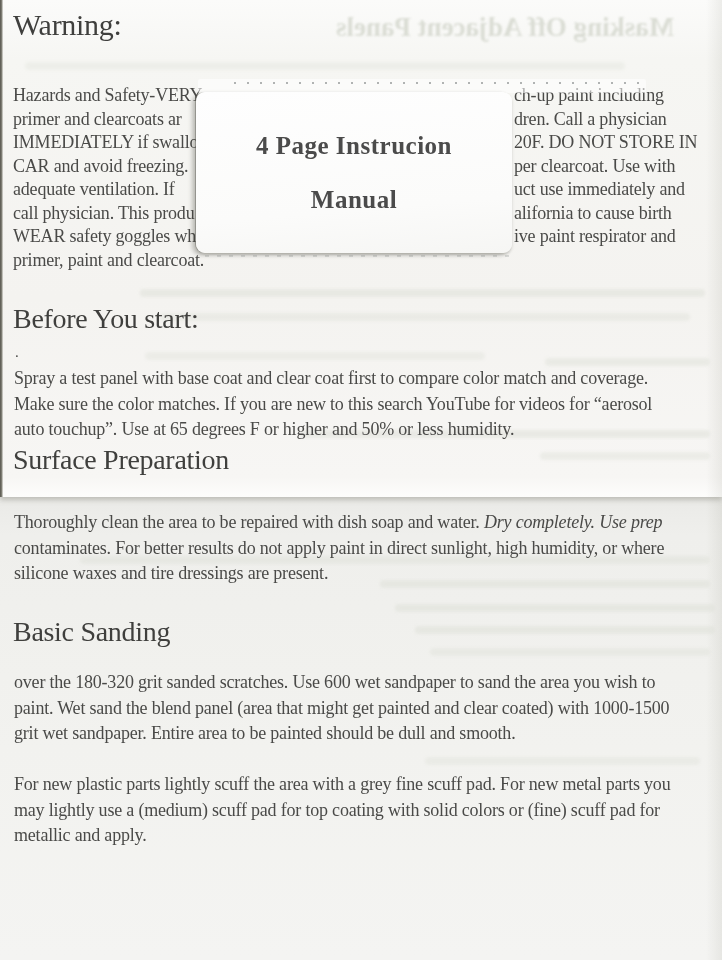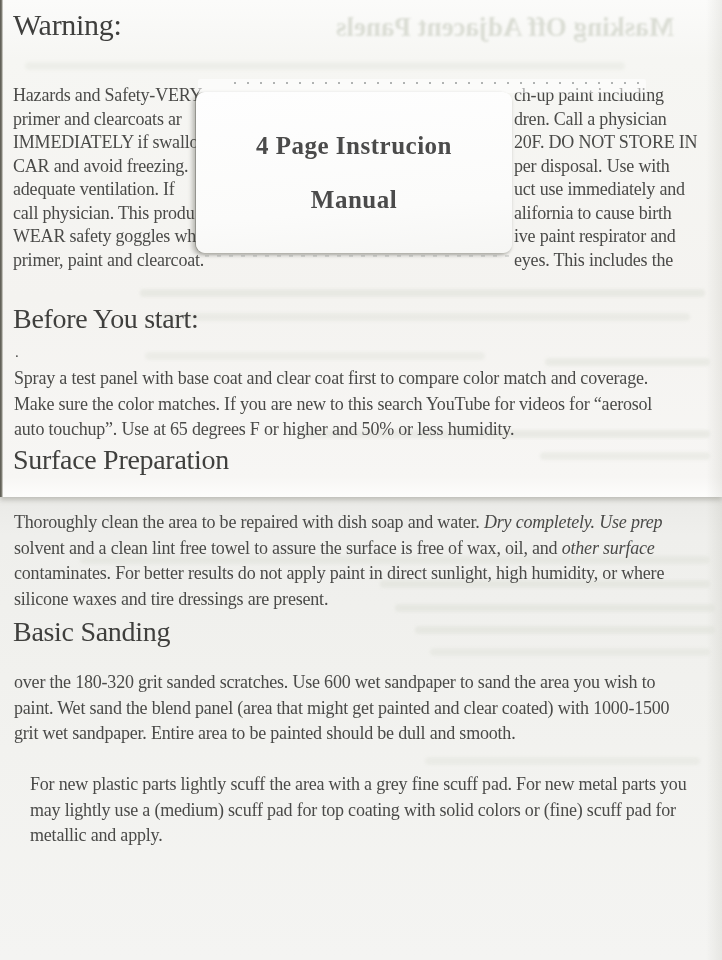--- a/index.html
+++ b/index.html
@@ -114,25 +114,24 @@
     <div>adequate ventilation. If</div>
     <div>call physician. This produ</div>
     <div>WEAR safety goggles wh</div>
     <div>primer, paint and clearcoat.</div>
   </div>
 
   <div class="par warn-col" style="left:514px;top:84px;">
     <div>ch-up paint including</div>
     <div>dren. Call a physician</div>
     <div>20F. DO NOT STORE IN</div>
-    <div>per disposal. Use with</div>
+    <div>per clearcoat. Use with</div>
     <div>uct use immediately and</div>
     <div>alifornia to cause birth</div>
     <div>ive paint respirator and</div>
-    <div>eyes. This includes the</div>
     <div></div>
   </div>
 
   <div class="backing-strip"></div>
   <div class="perforation"></div>
   <div class="perforation-bottom"></div>
   <div class="label">
     <div class="ln">4 Page Instrucion</div>
     <div class="ln">Manual</div>
   </div>
@@ -141,30 +140,29 @@
   <div class="stray">.</div>
   <div class="par" style="left:14px;top:366px;">
     <div>Spray a test panel with base coat and clear coat first to compare color match and coverage.</div>
     <div>Make sure the color matches.  If you are new to this search YouTube for videos for “aerosol</div>
     <div>auto touchup”.  Use at 65 degrees F or higher and 50% or less humidity.</div>
   </div>
 
   <h2 class="h h2" style="top:444px;">Surface Preparation</h2>
   <div class="par" style="left:14px;top:510px;">
     <div><span>Thoroughly clean the area to be repaired with dish soap and water.  </span><span class="it">Dry completely. Use prep</span></div>
-    <div><span>solvent and a clean lint free towel to assure the surface is free of wax, oil, and </span><span class="it">other surface</span></div>
     <div><span>contaminates. For better results do not apply paint in direct sunlight, high humidity, or where</span><span class="it"></span></div>
     <div><span>silicone waxes and tire dressings are present.</span><span class="it"></span></div>
   </div>
 
   <h2 class="h h2" style="top:616px;">Basic Sanding</h2>
   <div class="par" style="left:14px;top:670px;">
     <div>over the 180-320 grit sanded scratches. Use 600 wet sandpaper to sand the area you wish to</div>
     <div>paint. Wet sand the blend panel (area that might get painted and clear coated) with 1000-1500</div>
     <div>grit wet sandpaper. Entire area to be painted should be dull and smooth.</div>
   </div>
-  <div class="par" style="left:14px;top:772px;margin-left:16px;">
+  <div class="par" style="left:14px;top:772px;">
     <div>For new plastic parts lightly scuff the area with a grey fine scuff pad. For new metal parts you</div>
     <div>may lightly use a (medium) scuff pad for top coating with solid colors or (fine) scuff pad for</div>
     <div>metallic and apply.</div>
   </div>
 
 </div>
 
 </body></html>

